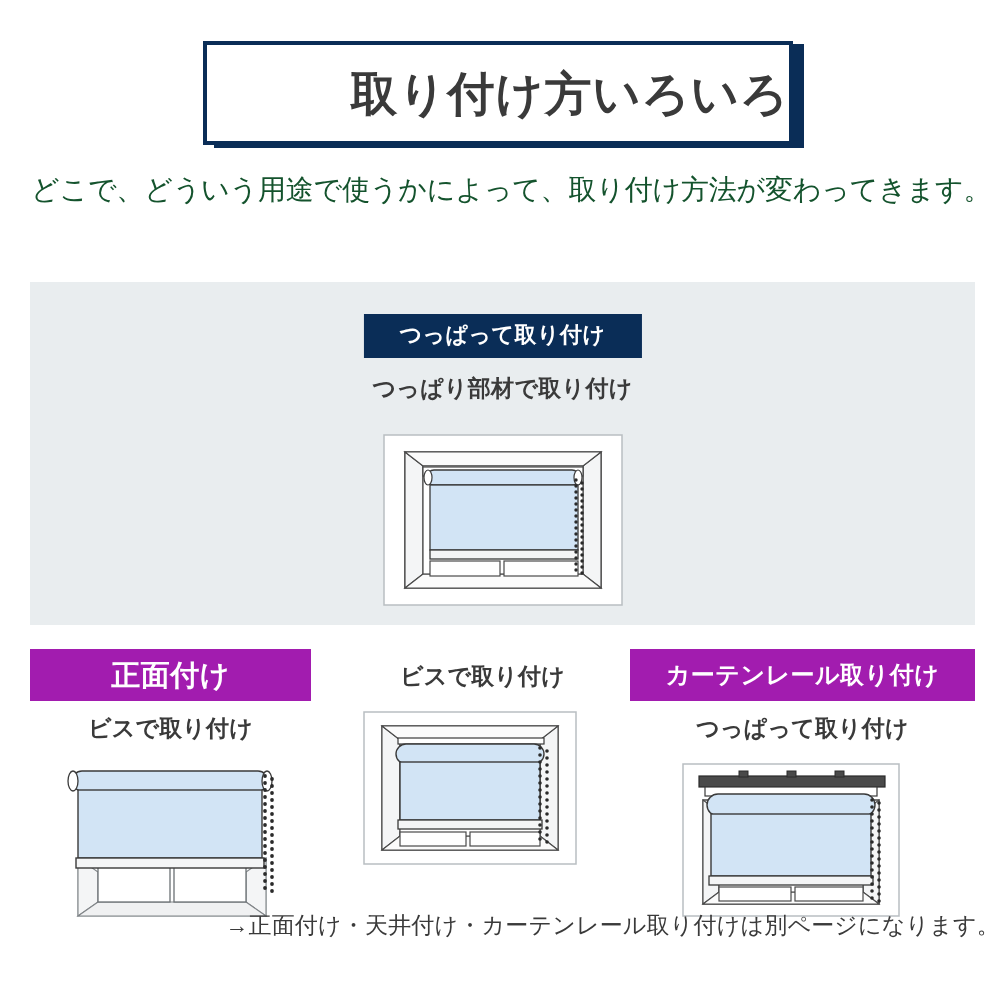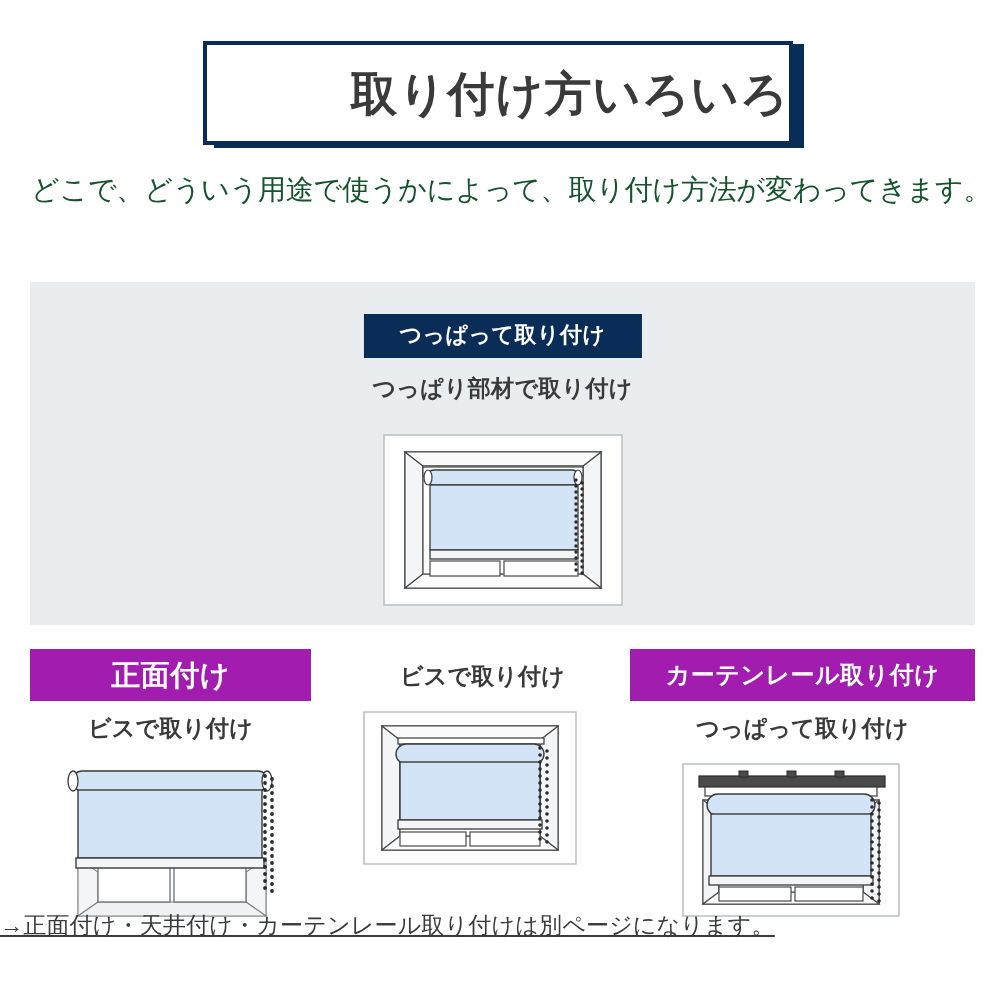--- a/index.html
+++ b/index.html
@@ -154,25 +154,24 @@
     height: 170px;
   }
   .card-3 .card-art { width: 280px; }
 
   
   .footnote {
     position: absolute;
     left: 0;
     right: 0;
     top: 910px;
-    text-align: left;
+    text-align: right;
     font-size: 23px;
     color: #3a3a3a;
     letter-spacing: 0.2px;
-    text-decoration: underline;
   }
 
   svg { display: block; width: 100%; height: 100%; }
 </style>
 </head>
 <body>
 
 <div class="title-wrap">
   <div class="title-shadow"></div>
   <div class="title-box">

